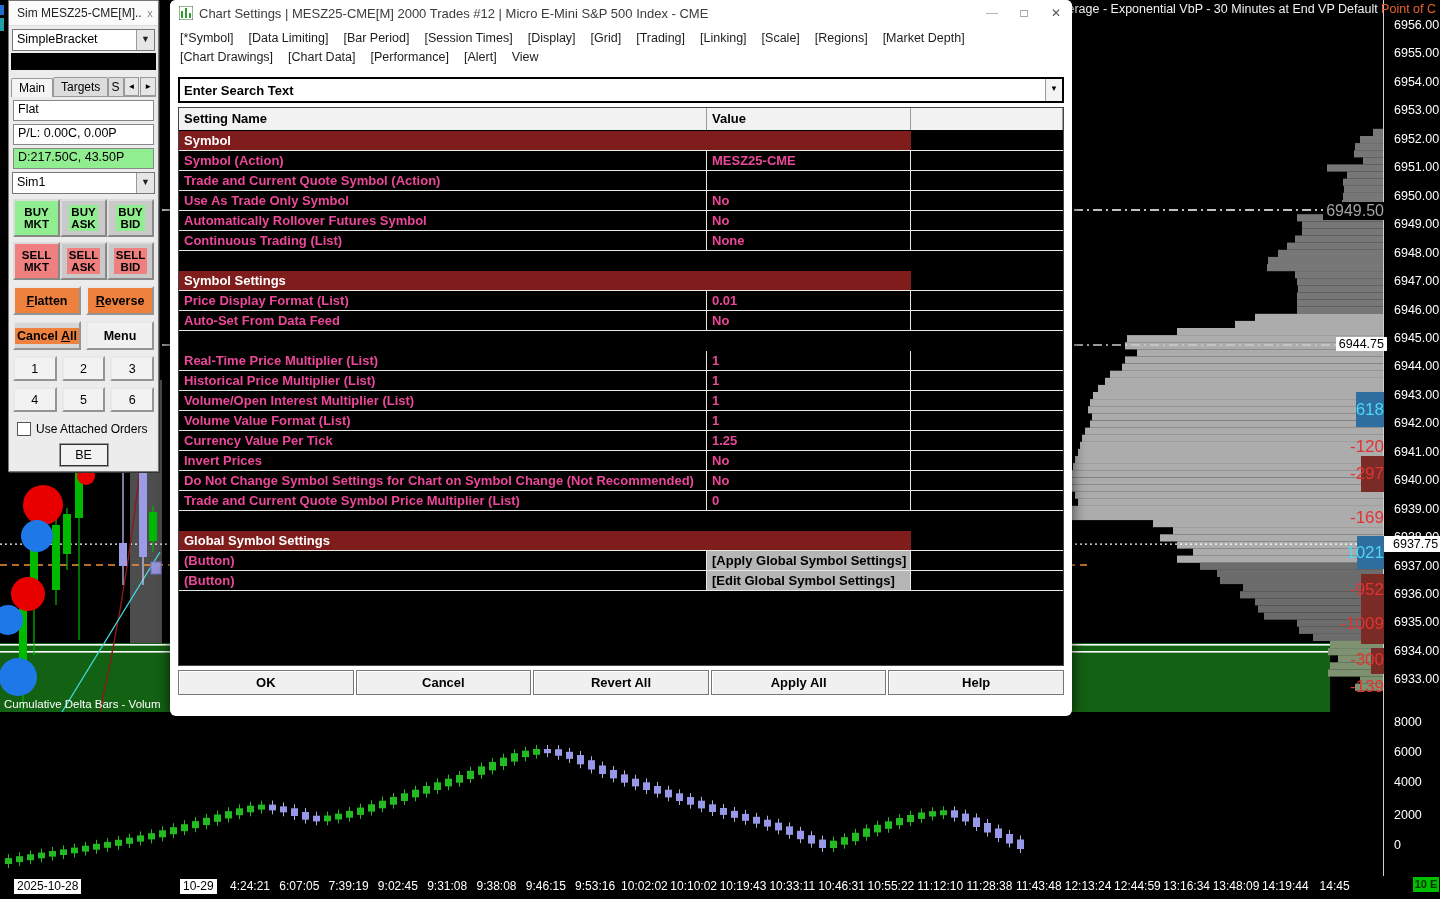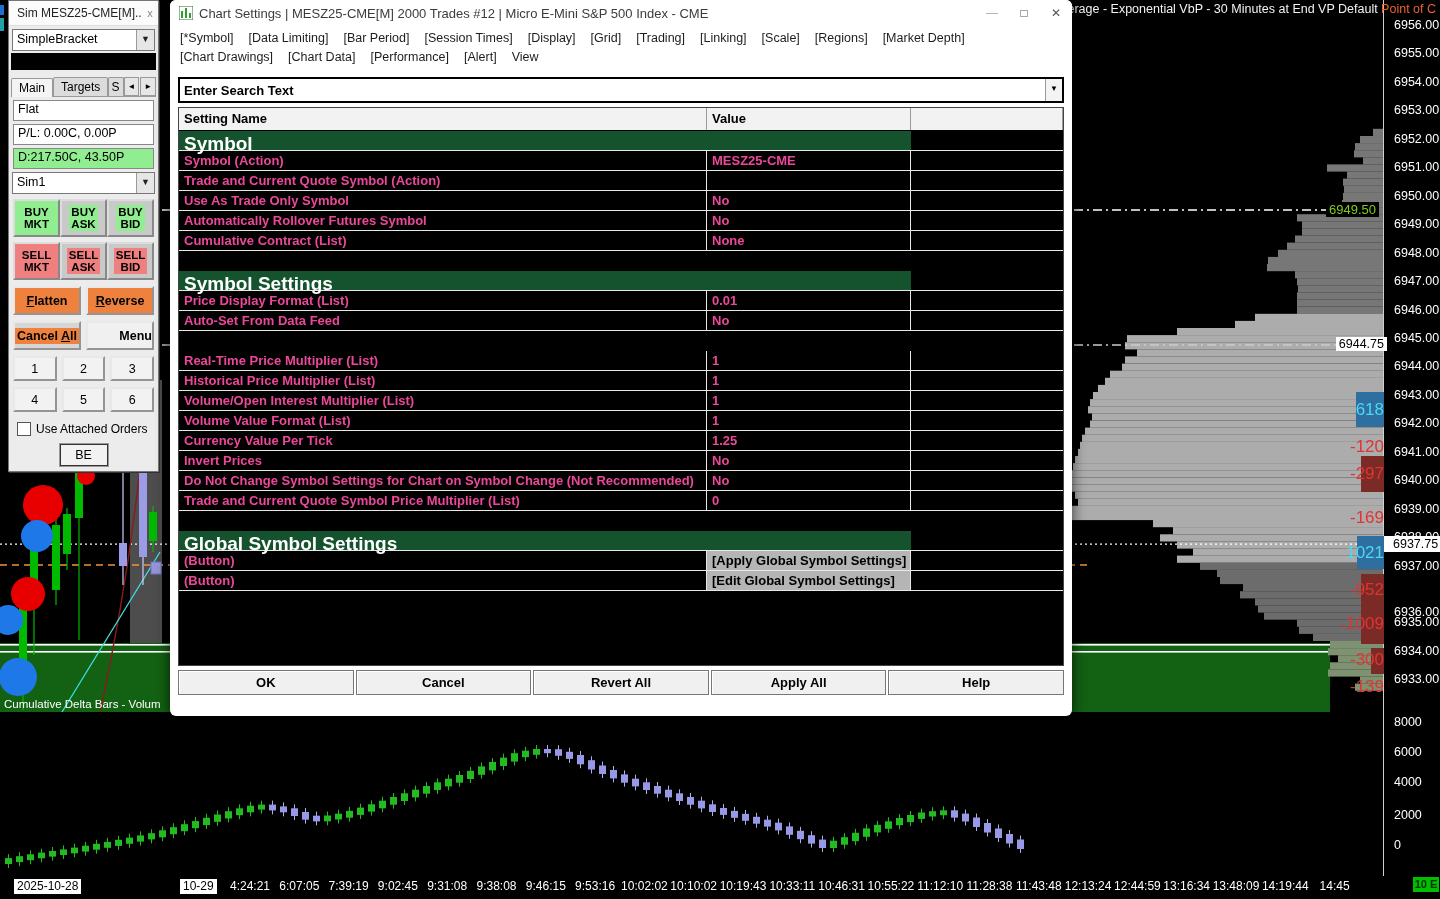--- a/index.html
+++ b/index.html
@@ -8,21 +8,21 @@
 
   
   #chart-svg{position:absolute;left:0;top:0;z-index:1;}
 
   
   #price-scale{position:absolute;left:1384px;top:0;width:56px;height:712px;z-index:5;}
   .ptick{position:absolute;left:10px;height:14px;color:#fff;font-size:12.5px;white-space:nowrap;}
   #scale-sep{position:absolute;left:1383px;top:0;width:1px;height:899px;background:#cfcfcf;z-index:4;}
   #last-price-box{position:absolute;left:1384px;width:56px;height:16px;background:#fff;color:#000;
       font-size:12.5px;padding-left:9px;line-height:16px;z-index:6;}
-  #hi-label{position:absolute;right:61px;color:#84cc16;font-size:13px;background:#000;padding:0 3px;z-index:5;}
+  #hi-label{position:absolute;right:53px;color:#a3a3a3;font-size:16px;background:#000;padding:0 3px;z-index:5;}
   #lo-label{position:absolute;right:53px;color:#000;font-size:12.5px;background:#fff;padding:0 3px;z-index:5;}
 
   .dbox{position:absolute;z-index:4;}
   .dlabel{position:absolute;z-index:5;font-size:17px;white-space:nowrap;transform:translateY(-50%);}
   .dlabel.cyan{color:#4dd7f2;}
   .dlabel.red{color:#e23333;}
 
   #studies{position:absolute;top:2px;right:4px;white-space:nowrap;font-size:12.5px;z-index:5;}
   #studies .w{color:#f2f2f2;}
   #studies .o{color:#e8622e;}
@@ -57,21 +57,21 @@
   .btn-grid{display:flex;justify-content:space-between;margin:5px 4px 0 4px;}
   .obtn{width:44px;height:34px;border:2px outset #dcdcdc;background:#c9c9c9;display:flex;align-items:center;justify-content:center;
         font-size:11.5px;font-weight:bold;line-height:12px;text-align:center;}
   .obtn .chip{padding:1px 2px;}
   .obtn.full.buy{background:#90ee90;}
   .obtn.full.sell{background:#f08080;}
   .chip.buy{background:#90ee90;}
   .chip.sell{background:#f08080;}
   .wbtn{height:25px;border:2px outset #e8e8e8;background:#ef813e;font-size:12.5px;font-weight:bold;
         display:flex;align-items:center;justify-content:center;}
-  .wbtn.gray{background:#d6d6d6;justify-content:flex-end;}
+  .wbtn.gray{background:#d6d6d6;}
   .wbtn.gray .chip.orange{background:#ef813e;padding:1px 2px;}
   .row2{display:flex;margin:6px 4px 0 4px;gap:5px;}
   .row2 .wbtn{flex:1;}
   .nbtn{flex:1;height:21px;border:2px outset #e8e8e8;background:#f2f2f2;font-size:12.5px;
         display:flex;align-items:center;justify-content:center;}
   #tp-check{display:flex;align-items:center;margin:10px 4px 0 8px;font-size:12px;}
   #tp-check .box{width:12px;height:12px;border:1px solid #555;background:#fff;margin-right:5px;}
   #tp-be{width:46px;height:20px;margin:8px auto 8px auto;border:1px solid #333;outline:1px solid #999;background:#f2f2f2;
         font-size:12.5px;display:flex;align-items:center;justify-content:center;}
 
@@ -96,21 +96,21 @@
   .h.name{width:522px;}
   .h.value{width:198px;}
   .h.extra{flex:1;border-right:none;}
   #tbl-body{background:#000;}
   .trow{display:flex;height:19px;background:#000;border-bottom:1px solid #e8e8e8;}
   .trow .c{font-size:13px;font-weight:bold;color:#ec4899;padding:2px 0 0 5px;white-space:nowrap;overflow:hidden;}
   .c.name{width:522px;border-right:1px solid #e8e8e8;}
   .c.value{width:198px;border-right:1px solid #e8e8e8;}
   .c.extra{flex:1;}
   .trow.section{border-bottom:1px solid #e8e8e8;}
-  .trow.section .sec{width:727px;background:#14532d;color:#fff;font-size:19px;font-weight:bold;padding:2px 0 0 5px;}
+  .trow.section .sec{width:727px;background:#7f1d1d;color:#fff;font-size:13px;font-weight:bold;padding:2px 0 0 5px;}
   .trow.section .extra{background:#000;}
   .trow.gap{border-bottom:none;height:20px;}
   .trow.btn .value{background:#b5b5b5;color:#000;}
   #tbl-filler{height:74px;background:#000;}
   #dlg-buttons{display:flex;gap:2px;margin:4px 8px 0 8px;}
   .dbtn{flex:1;height:23px;background:#f0f0f0;border:1px solid #777;box-shadow:inset 1px 1px 0 #fff;
       font-size:13px;font-weight:bold;color:#000;display:flex;align-items:center;justify-content:center;}
 </style>
 </head>
 <body>
@@ -474,21 +474,21 @@
       <div class="ptick" style="top: 302.5px;">6946.00</div>
       <div class="ptick" style="top: 330.95px;">6945.00</div>
       <div class="ptick" style="top: 359.4px;">6944.00</div>
       <div class="ptick" style="top: 387.85px;">6943.00</div>
       <div class="ptick" style="top: 416.3px;">6942.00</div>
       <div class="ptick" style="top: 444.75px;">6941.00</div>
       <div class="ptick" style="top: 473.2px;">6940.00</div>
       <div class="ptick" style="top: 501.65px;">6939.00</div>
       <div class="ptick" style="top: 530.1px;">6938.00</div>
       <div class="ptick" style="top: 558.55px;">6937.00</div>
-      <div class="ptick" style="top: 605px;">6936.00</div>
+      <div class="ptick" style="top: 587px;">6936.00</div>
       <div class="ptick" style="top: 615.45px;">6935.00</div>
       <div class="ptick" style="top: 643.9px;">6934.00</div>
       <div class="ptick" style="top: 672.35px;">6933.00</div>
     </div>
   <div id="last-price-box" style="top: 536.212px;">6937.75</div>
   <div id="hi-label" style="top: 201.925px;">6949.50</div>
   <div id="lo-label" style="top: 337.062px;">6944.75</div>
   <div id="delta-labels">
       <div class="dbox" style="left: 1356px; top: 392px; width: 28px; height: 35px; background: rgb(46, 111, 160);"></div>
       <div class="dlabel cyan" style="top: 410px; right: 56px;">618</div>
@@ -684,21 +684,21 @@
             <span class="c name">Use As Trade Only Symbol</span>
             <span class="c value">No</span>
             <span class="c extra"></span>
           </div>
           <div class="trow">
             <span class="c name">Automatically Rollover Futures Symbol</span>
             <span class="c value">No</span>
             <span class="c extra"></span>
           </div>
           <div class="trow">
-            <span class="c name">Cumulative Contract (List)</span>
+            <span class="c name">Continuous Trading (List)</span>
             <span class="c value">None</span>
             <span class="c extra"></span>
           </div>
           <div class="trow gap"></div>
           <div class="trow section">
             <span class="sec">Symbol Settings</span>
             <span class="c extra"></span>
           </div>
           <div class="trow">
             <span class="c name">Price Display Format (List)</span>

